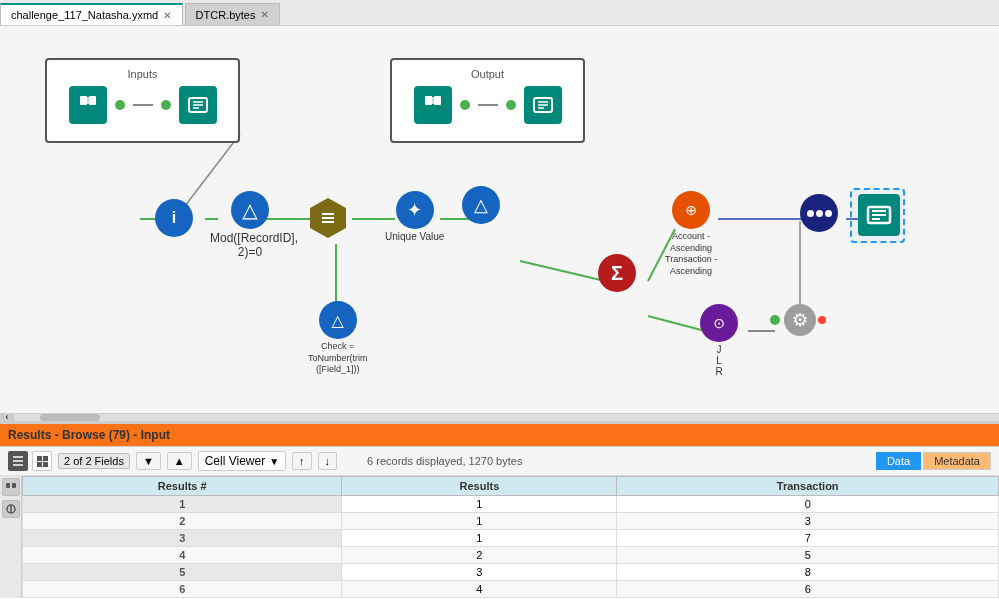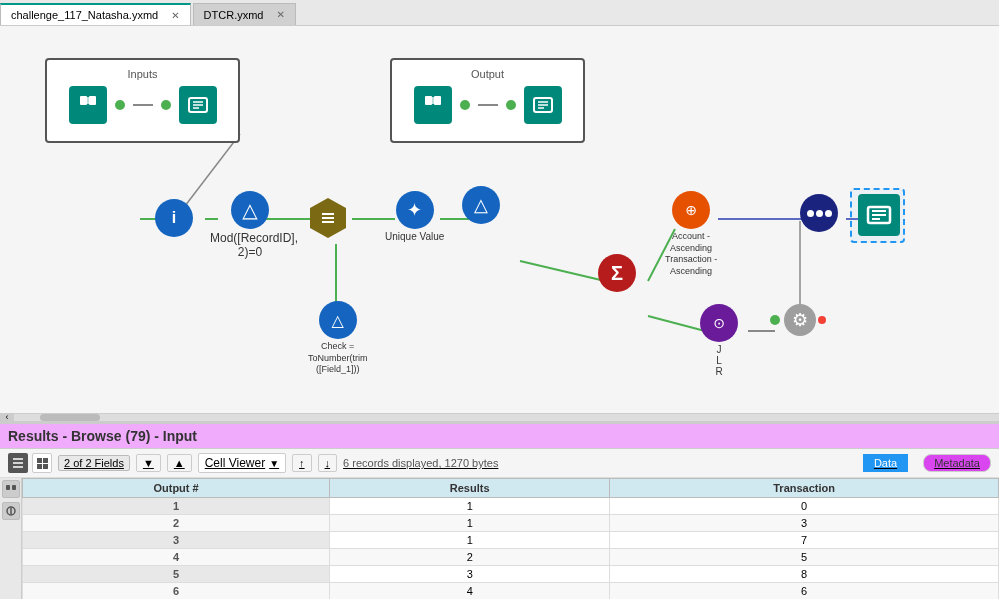--- a/index.html
+++ b/index.html
@@ -17,21 +17,21 @@
       display: flex;
       align-items: center;
       padding: 0 10px;
       height: 22px;
       background: #d0d0d0;
       border: 1px solid #bbb;
       border-bottom: none;
       margin-right: 2px;
       font-size: 11px;
       cursor: pointer;
-      gap: 13px;
+      gap: 5px;
     }
     .tab.active {
       background: #fff;
       border-top: 2px solid #009688;
     }
     .tab-close {
       font-size: 10px;
       color: #666;
       cursor: pointer;
     }
@@ -98,36 +98,35 @@
 
     
     .bottom-panel {
       background: #fff;
       border-top: 1px solid #ccc;
       height: 176px;
       overflow: hidden;
     }
 
     .results-header {
-      background: #f0abfc;
+      background: #f97316;
       padding: 4px 8px;
-      font-size: 14px;
+      font-size: 12px;
       font-weight: bold;
       color: #333;
       border-bottom: 1px solid #ccc;
     }
 
     .toolbar-row {
       display: flex;
       align-items: center;
       padding: 4px 8px;
       gap: 6px;
       border-bottom: 1px solid #ddd;
       background: #f5f5f5;
-      text-decoration: underline;
     }
 
     .toolbar-btn {
       background: none;
       border: 1px solid #ccc;
       padding: 2px 6px;
       font-size: 11px;
       cursor: pointer;
       border-radius: 2px;
       display: flex;
@@ -138,38 +137,37 @@
     .fields-badge {
       background: #e8e8e8;
       border: 1px solid #bbb;
       border-radius: 2px;
       padding: 1px 5px;
       font-size: 11px;
     }
 
     .data-meta-tabs {
       display: flex;
-      gap: 15px;
+      gap: 2px;
       margin-left: auto;
     }
     .dm-tab {
       padding: 2px 10px;
       font-size: 11px;
       cursor: pointer;
       border: 1px solid #ccc;
     }
     .dm-tab.active {
       background: #2196F3;
       color: white;
       border-color: #2196F3;
     }
     .dm-tab.inactive {
-      background: #d946ef;
+      background: #fdba74;
       color: #333;
-      border-radius: 8px;
     }
 
     
     .data-table {
       width: 100%;
       border-collapse: collapse;
       font-size: 11px;
     }
     .data-table th {
       background: #d0e8f0;
@@ -224,21 +222,21 @@
   </style>
 </head>
 <body>
 
 <div class="tab-bar">
   <div class="tab active">
     <span>challenge_117_Natasha.yxmd</span>
     <span class="tab-close">✕</span>
   </div>
   <div class="tab">
-    <span>DTCR.yxmd</span>
+    <span>DTCR.bytes</span>
     <span class="tab-close">✕</span>
   </div>
 </div>
 
 <div class="canvas-area">
   <svg class="canvas-svg">
 
     <line x1="240" y1="108" x2="175" y2="193" stroke="#888" stroke-width="1.5"></line>
 
     <line x1="140" y1="193" x2="165" y2="193" stroke="#4CAF50" stroke-width="2"></line>
@@ -430,21 +428,21 @@
     <button class="toolbar-btn">▲</button>
 
     <div style="display:flex;align-items:center;border:1px solid #ccc;background:#fff;padding:2px 6px;border-radius:2px;cursor:pointer;">
       <span>Cell Viewer</span>
       <span style="margin-left:4px;font-size:10px;">▼</span>
     </div>
 
     <button class="toolbar-btn">↑</button>
     <button class="toolbar-btn">↓</button>
 
-    <span style="color:#555; font-size:11px;">6 records displayed, 1270 bytes</span>
+    <span style="color:#555; font-size:11px;margin-left:24px;">6 records displayed, 1270 bytes</span>
 
     <div class="data-meta-tabs">
       <div class="dm-tab active">Data</div>
       <div class="dm-tab inactive">Metadata</div>
     </div>
   </div>
 
   <div class="table-container">
 
     <div class="left-icons">
@@ -459,21 +457,21 @@
             <circle cx="6" cy="6" r="4" fill="none" stroke="#555" stroke-width="1.5"></circle>
             <line x1="6" y1="3" x2="6" y2="9" stroke="#555" stroke-width="1.5"></line>
           </svg>
       </div>
     </div>
 
     <div style="overflow:auto; flex:1;">
       <table class="data-table">
         <thead>
           <tr>
-            <th>Output #</th>
+            <th>Results #</th>
             <th>Results</th>
             <th>Transaction</th>
           </tr>
         </thead>
         <tbody id="table-body">
         <tr>
               <td>1</td>
               <td>1</td>
               <td>0</td>
             </tr>

